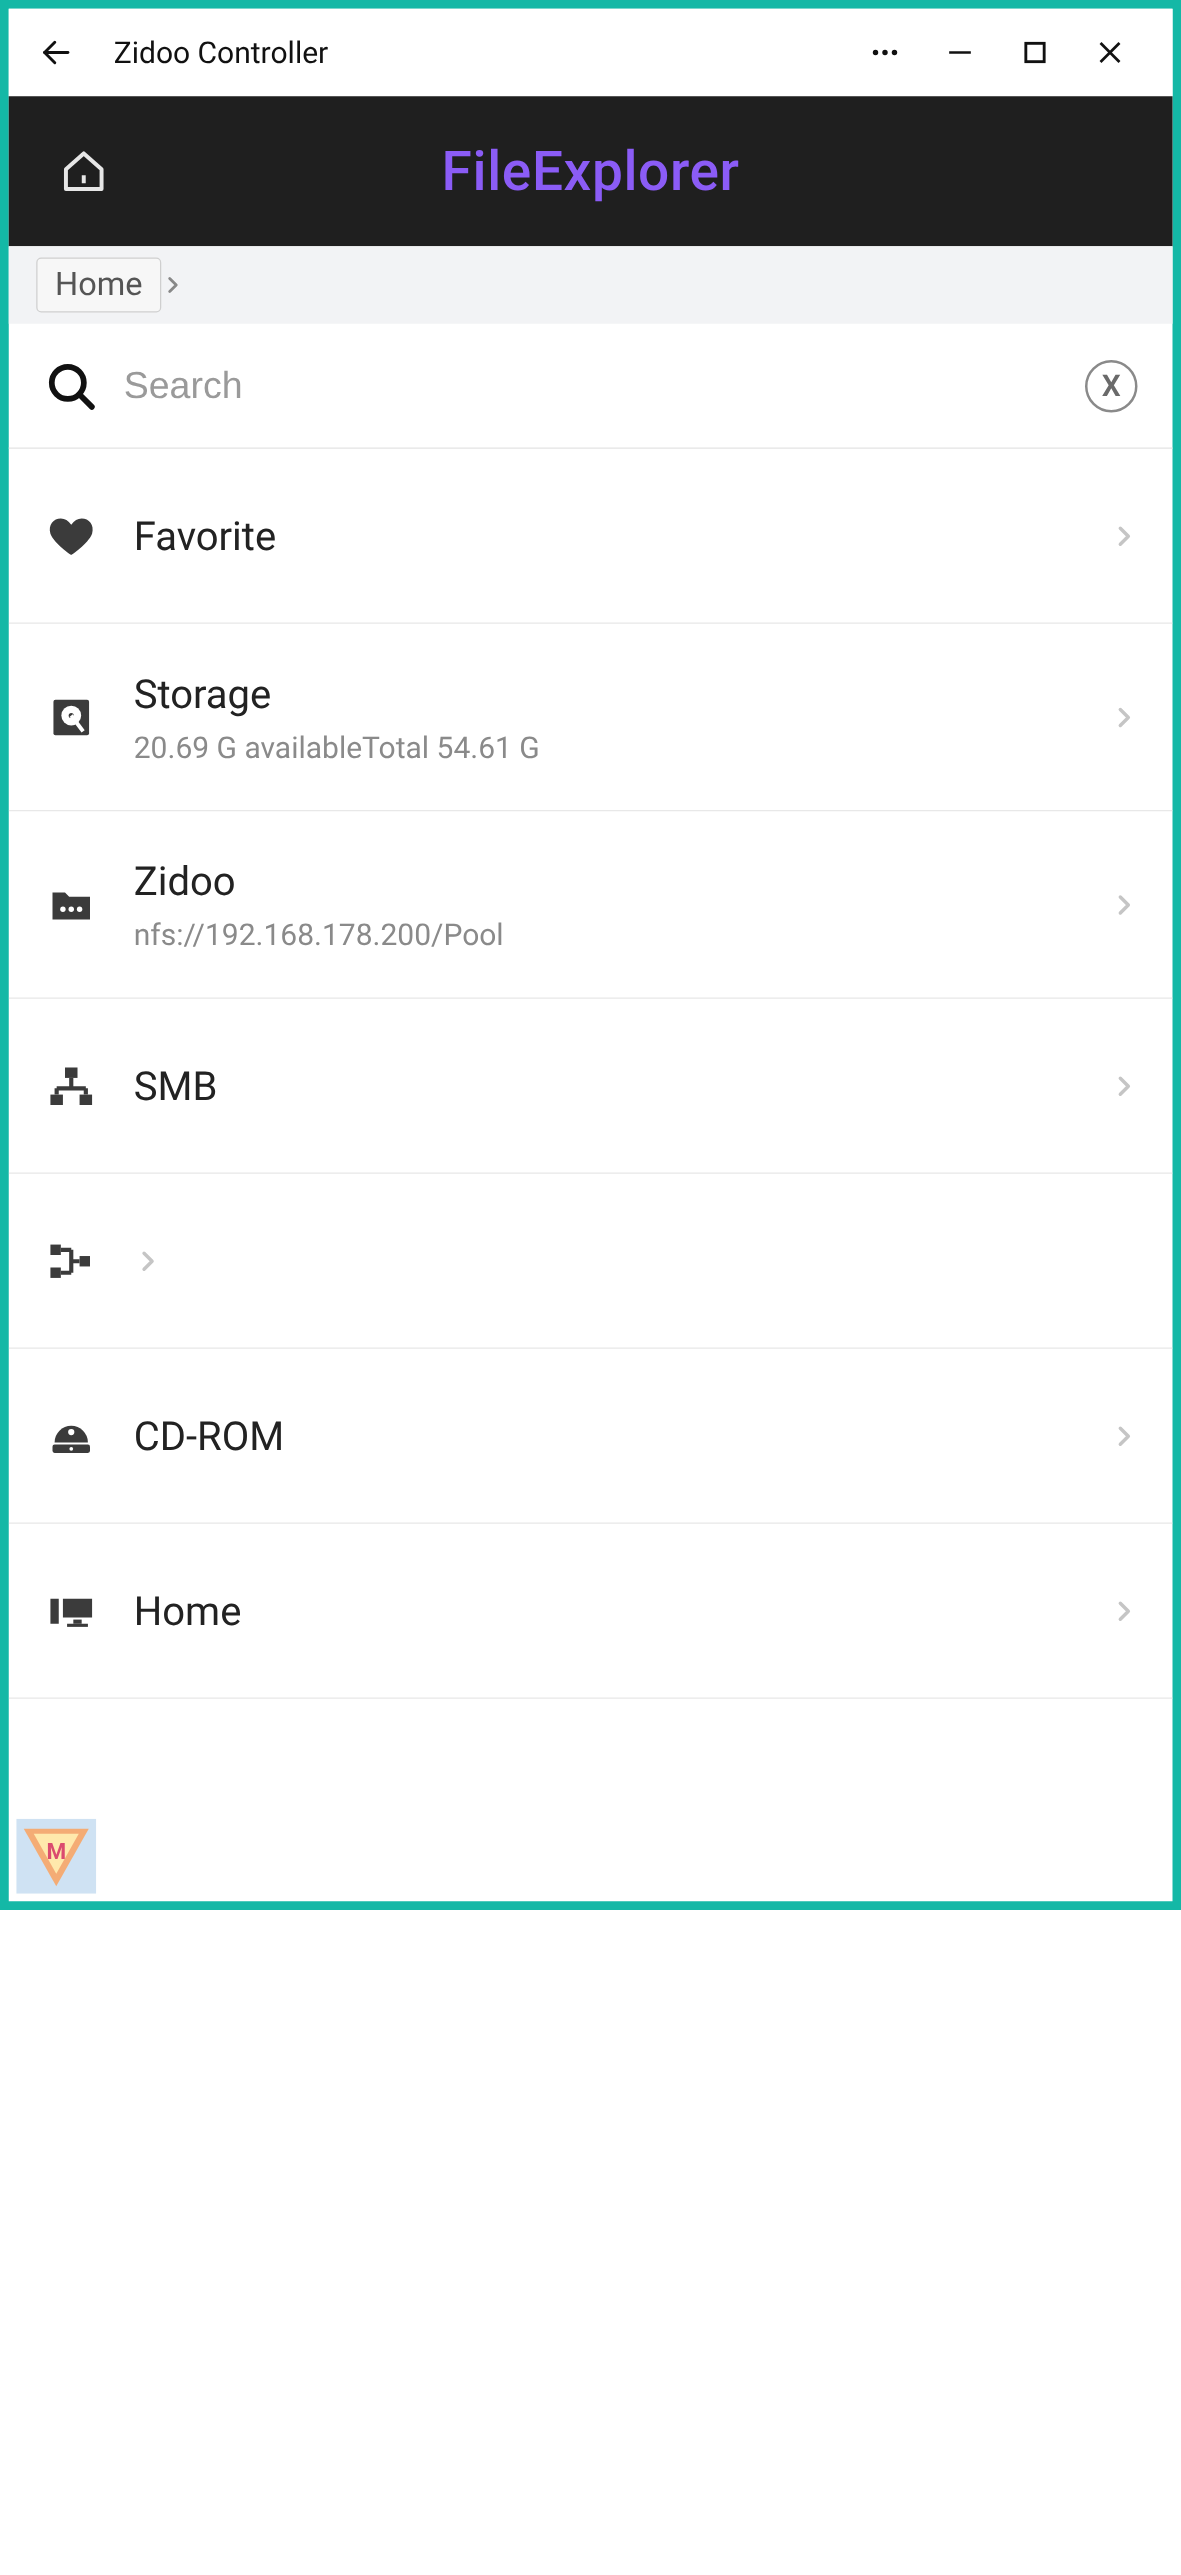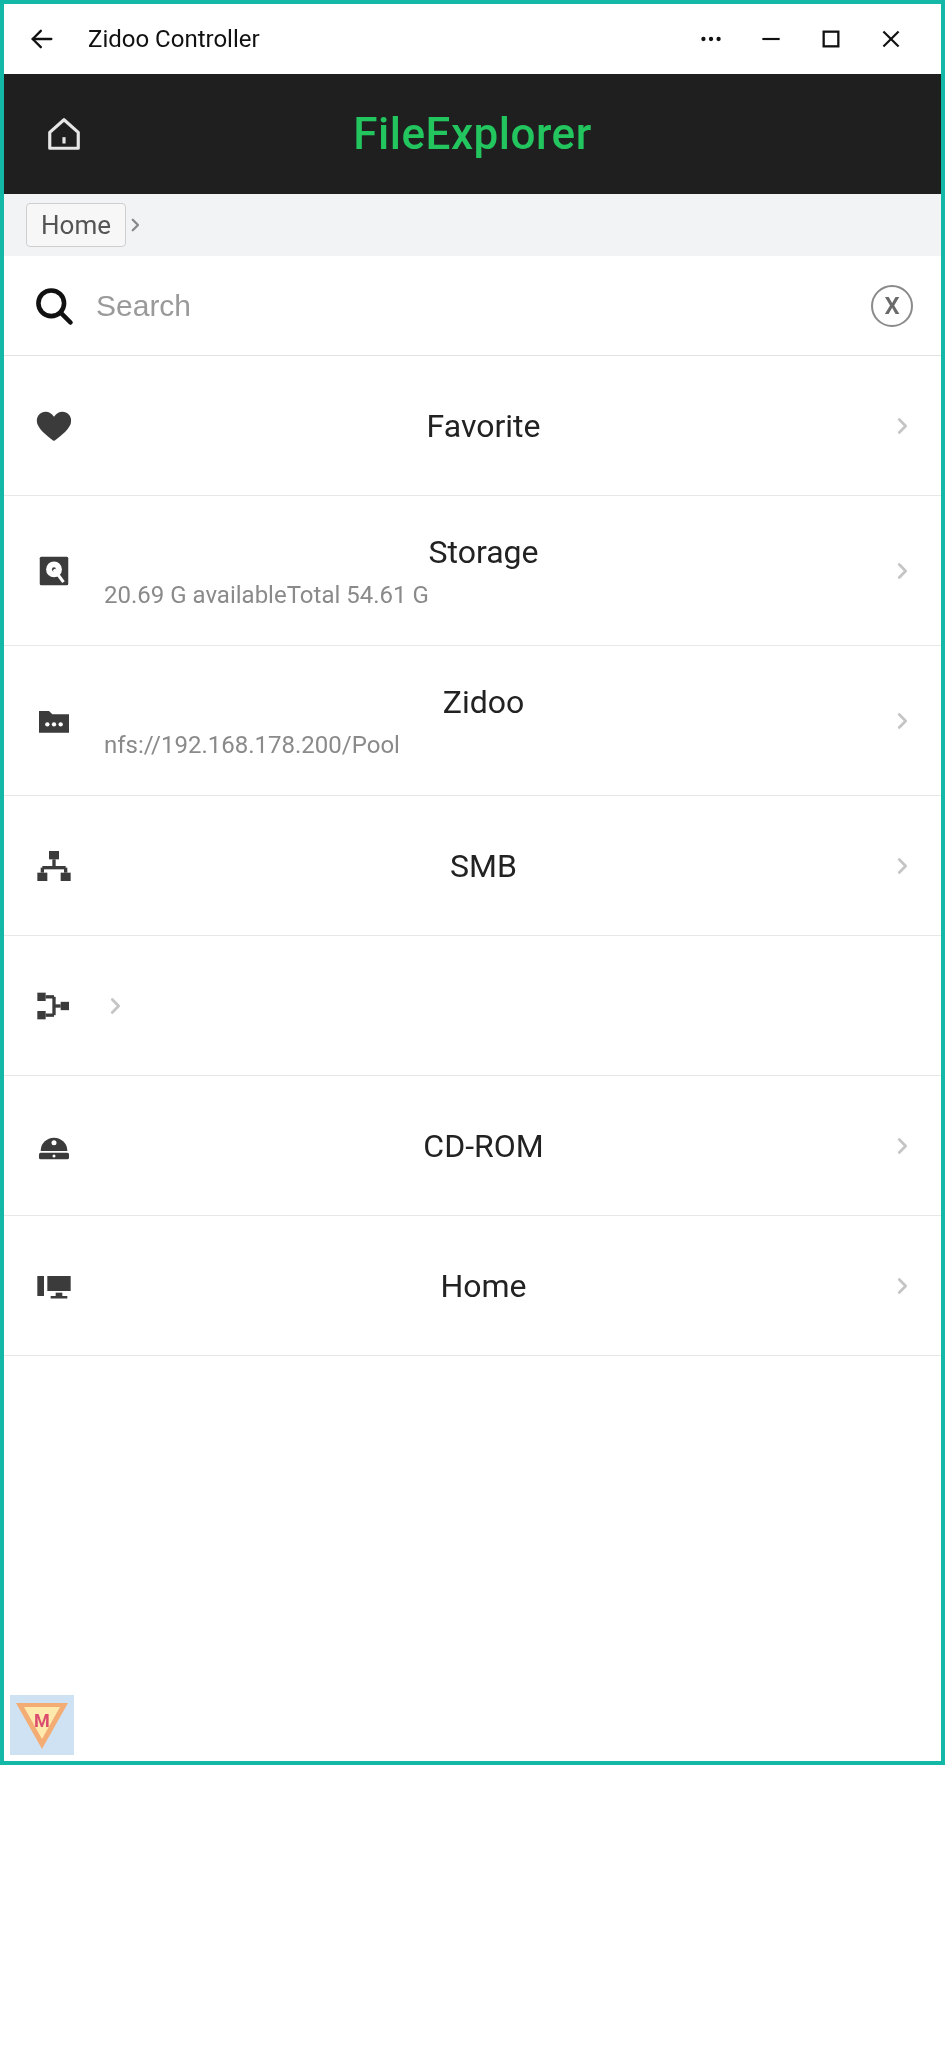--- a/index.html
+++ b/index.html
@@ -1,38 +1,38 @@
 <!DOCTYPE html>
 <html><head>
 <meta charset="utf-8">
 <style>
 * { margin: 0; padding: 0; box-sizing: border-box; }
 html, body { width: 945px; height: 2060px; font-family: -apple-system, "Segoe UI", Roboto, sans-serif; background: #fff; }
-.window { width: 945px; height: 1765px; border: 4px solid #14b8a6; position: relative; display: flex; flex-direction: column; }
+.window { width: 945px; height: 1528px; border: 7px solid #14b8a6; position: relative; display: flex; flex-direction: column; }
 .titlebar { height: 70px; display: flex; align-items: center; padding: 0 20px; background: #fff; }
 .titlebar .back { width: 36px; display:flex; align-items:center; justify-content:center; }
 .titlebar .title { margin-left: 28px; font-size: 24px; color: #111; }
 .titlebar .spacer { flex: 1; }
 .winbtn { width: 60px; height: 40px; display:flex; align-items:center; justify-content:center; }
-.appbar { height: 120px; background: #1f1f1f; color: #22c55e; display:flex; align-items:center; padding: 0 40px; }
+.appbar { height: 120px; background: #1f1f1f; color: #8b5cf6; display:flex; align-items:center; padding: 0 40px; }
 .appbar .home-icon { width: 40px; height: 40px; display:flex; align-items:center; justify-content:center; }
 .appbar .app-title { flex: 1; text-align: center; font-size: 44px; font-weight: 500; letter-spacing: 0.5px; margin-left: -40px; }
 .breadcrumb { height: 62px; background: #f2f3f5; display:flex; align-items:center; padding: 0 22px; }
 .crumb { border: 1px solid #cfcfcf; border-radius: 4px; padding: 6px 14px; font-size: 26px; color: #555; background: #f7f7f7; }
 .crumb-sep { color: #888; }
 .searchbar { height: 100px; display:flex; align-items:center; padding: 0 28px; gap: 20px; border-bottom: 1px solid #e3e3e3; }
 .searchbar .search-icon { width: 44px; height: 44px; display:flex; }
 .searchbar input { flex: 1; border: none; outline: none; font-size: 30px; color: #333; background: transparent; }
 .searchbar input::placeholder { color: #9a9a9a; }
 .clear-btn { width: 42px; height: 42px; border: 2px solid #8a8a8a; border-radius: 50%; display:flex; align-items:center; justify-content:center; color:#6a6a6a; font-size:24px; font-weight:600; }
 .list { flex: 1; overflow: auto; }
 .item { display:flex; align-items:center; padding: 0 28px; min-height: 140px; border-bottom: 1px solid #e8e8e8; gap: 28px; cursor:pointer; }
 .item.tall { min-height: 150px; }
 .item .icon { width: 44px; display:flex; justify-content:center; color:#3b3b3b; }
-.item .labels { flex: 1; display:flex; flex-direction:column; justify-content:center; gap: 10px; text-align: center; }
+.item .labels { flex: 1; display:flex; flex-direction:column; justify-content:center; gap: 10px; }
 .item .primary { font-size: 32px; color: #222; }
 .item .secondary { font-size: 24px; color: #8a8a8a; display:flex; }
 .item .chev { color: #c5c5c5; }
 .watermark { position:absolute; left: 6px; bottom: 6px; width: 64px; height: 60px; opacity: 0.7; }
 svg { display:block; }
 </style>
 </head>
 <body>
 
 <div class="window">

